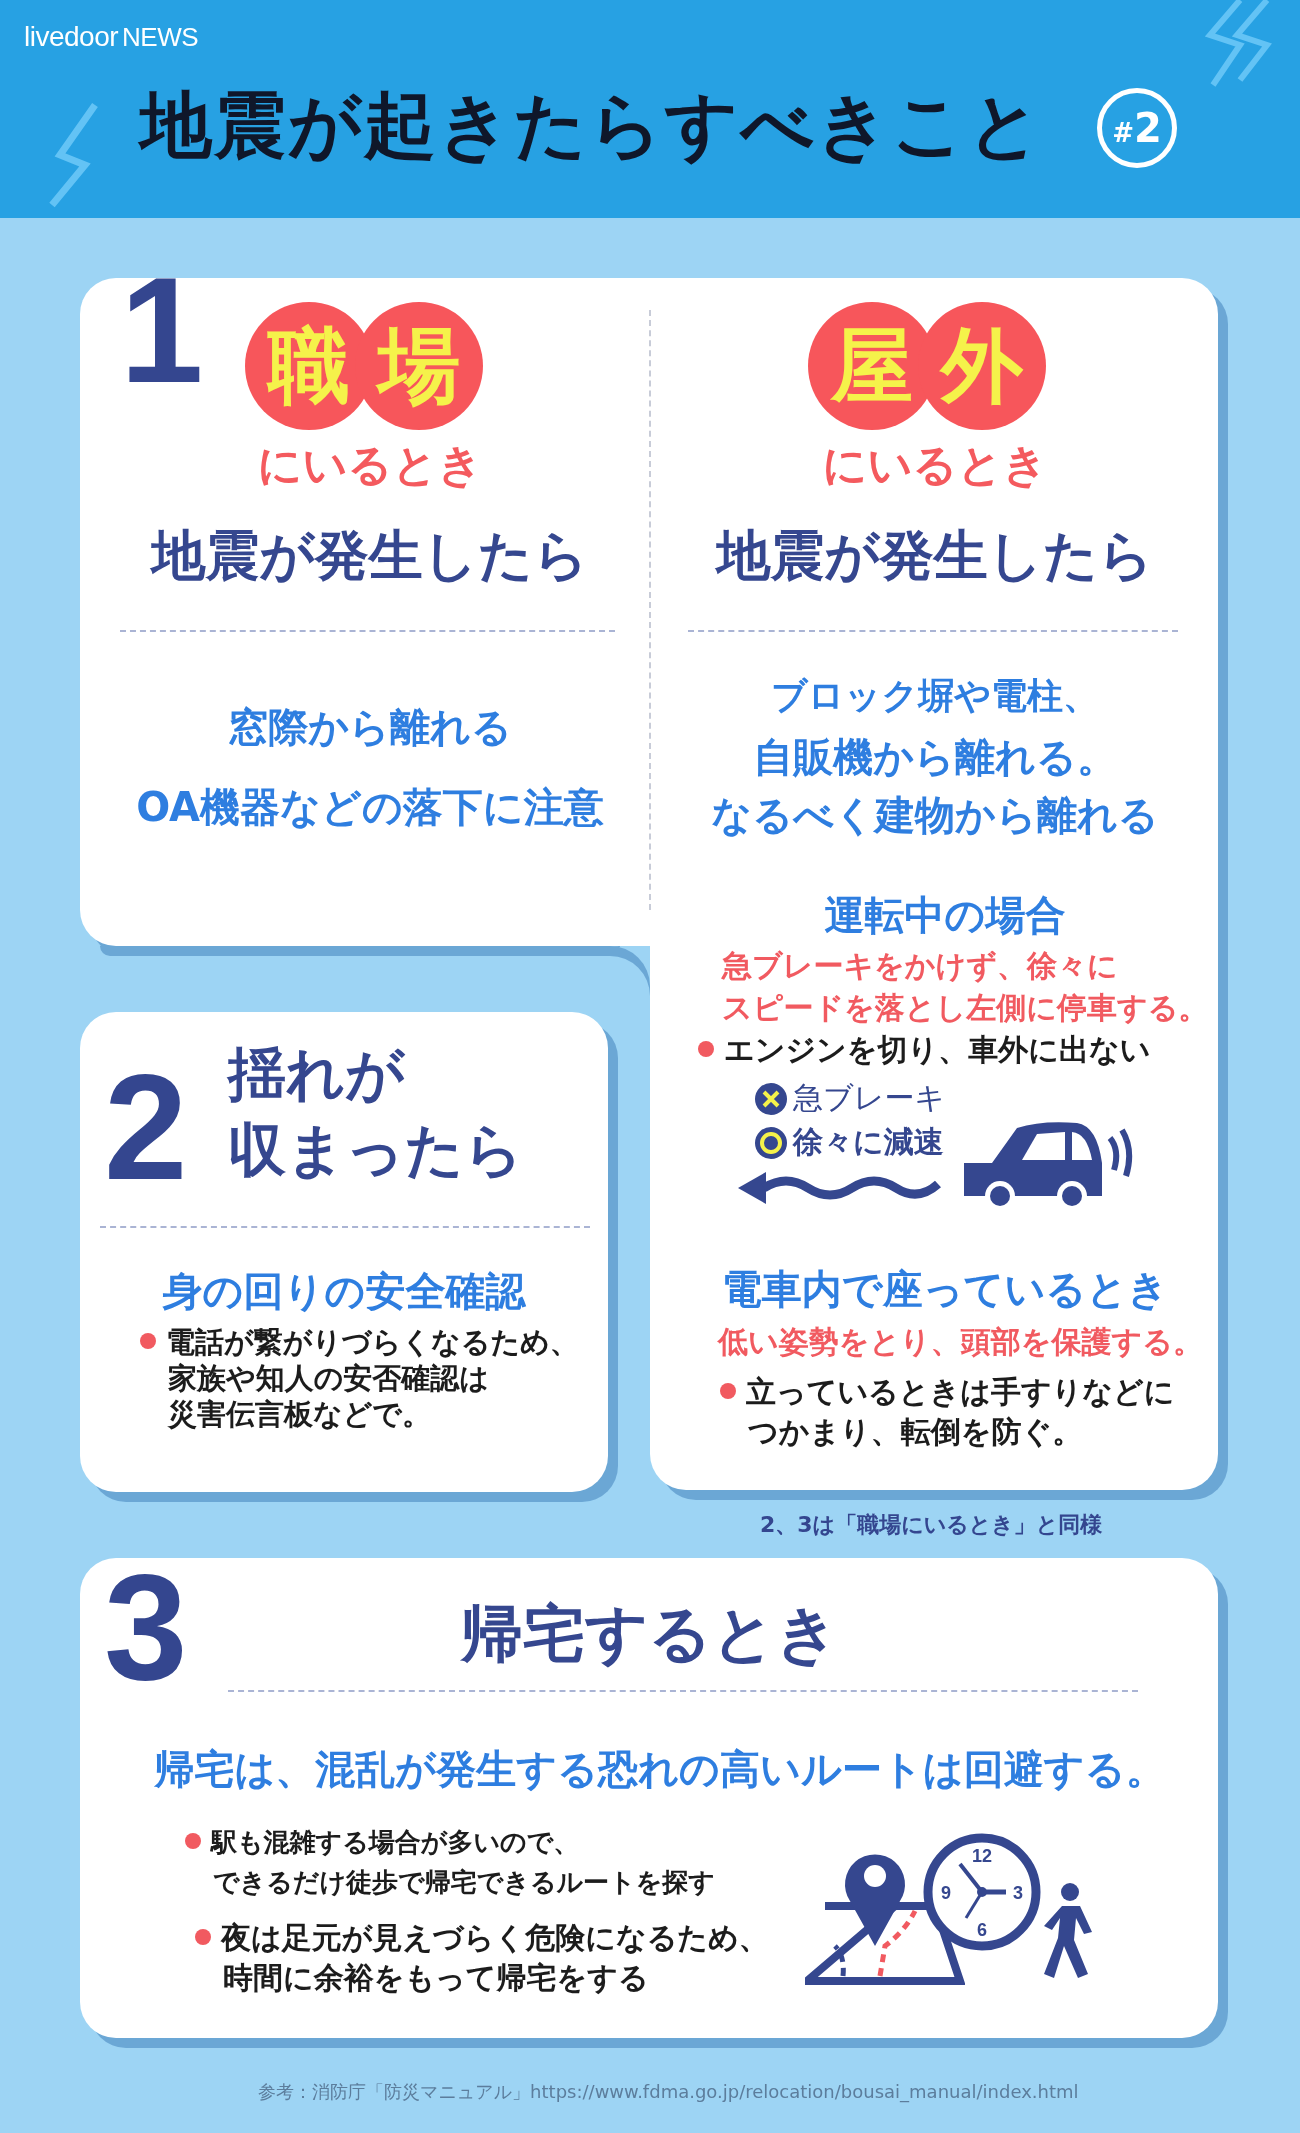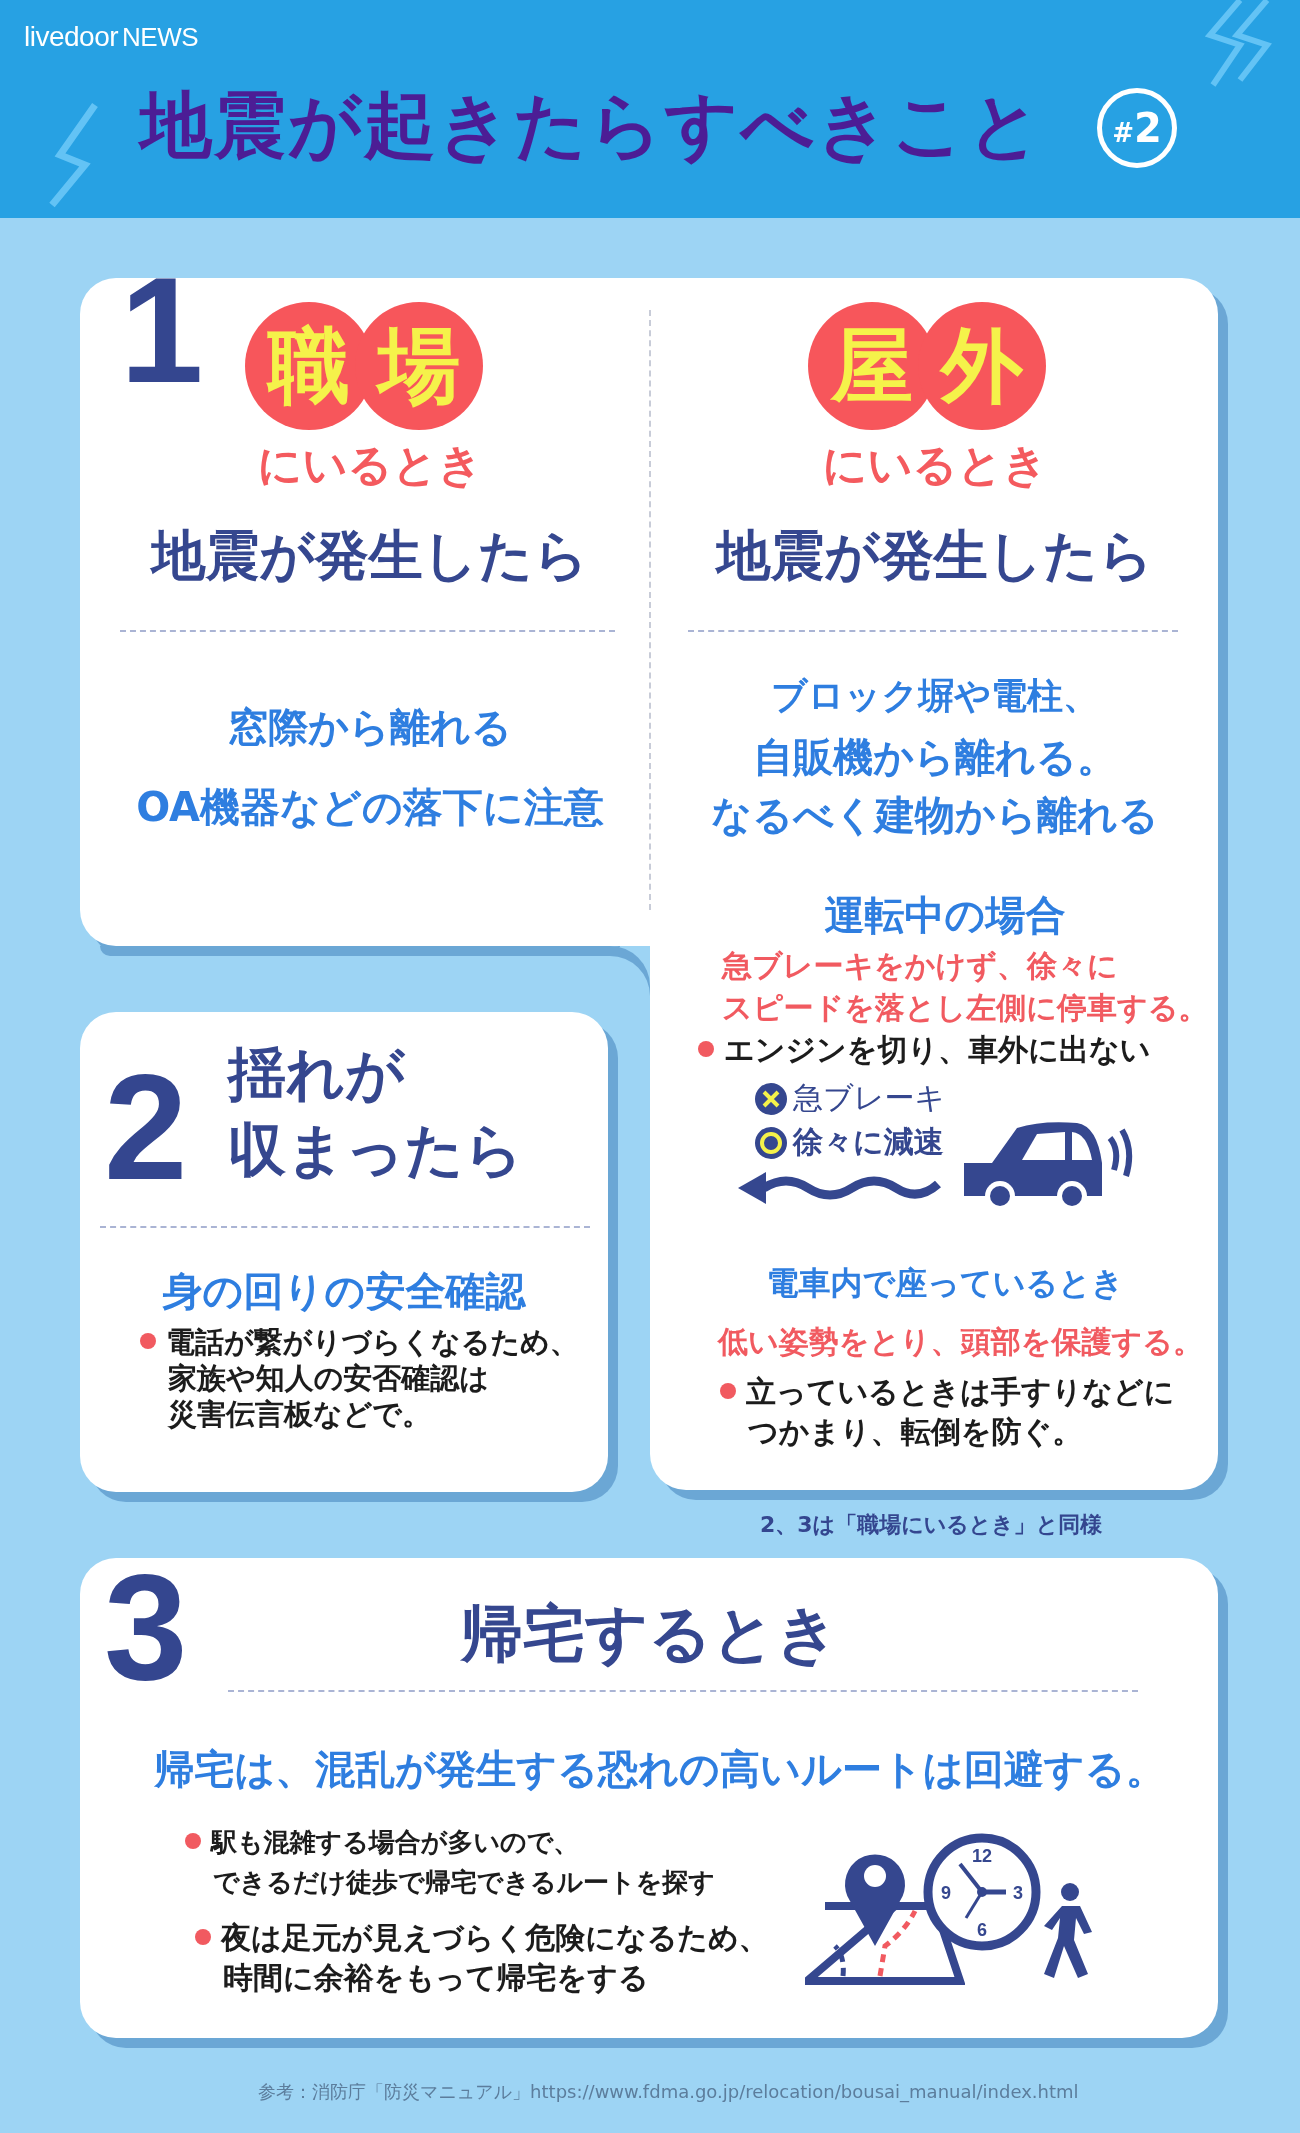--- a/index.html
+++ b/index.html
@@ -3,21 +3,21 @@
 <meta charset="utf-8">
 <style>
   * { box-sizing: border-box; margin: 0; padding: 0; }
   html, body { width: 1300px; height: 2133px; background: #9dd4f4; overflow: hidden; }
   body { position: relative; font-family: "DejaVu Sans", "Liberation Sans", sans-serif; }
 
   .header { position: absolute; left: 0; top: 0; width: 1300px; height: 218px; background: #27a1e3; overflow: hidden; }
   .brand { position: absolute; left: 24px; top: 20px; color: #fff; font-size: 28px; letter-spacing: -0.5px; }
   .brand .lv { font-family: Liberation Sans, sans-serif; }
   .brand .news { font-family: "Liberation Sans", sans-serif; font-size: 26px; margin-left: 4px; }
-  .title { position: absolute; left: 140px; top: 78px; color: #4c1d95; font-size: 72px; font-weight: bold; letter-spacing: 2px; white-space: nowrap; }
+  .title { position: absolute; left: 140px; top: 78px; color: #0f172a; font-size: 72px; font-weight: bold; letter-spacing: 2px; white-space: nowrap; }
   .title-badge { position: absolute; left: 1097px; top: 88px; width: 80px; height: 80px; border: 5px solid #fff; border-radius: 50%; color: #fff; font-weight: bold; font-size: 40px; text-align: center; line-height: 70px; }
   .title-badge .hash { font-size: 26px; }
   .bolt { position: absolute; }
 
   .card { position: absolute; background: #fff; border-radius: 36px; box-shadow: 10px 10px 0 #6ba7d5; }
   .num { position: absolute; color: #34468f; font-weight: bold; font-family: "Liberation Sans", sans-serif; line-height: 1; }
 
   .dash-h { position: absolute; height: 0; border-top: 2px dashed #aab4d4; }
   .dash-v { position: absolute; width: 0; border-left: 2px dashed #c8ccd8; }
 
@@ -116,21 +116,21 @@
   <path d="M60 42 L75 16 L103 14 L103 42 Z" fill="#fff"></path>
   <path d="M110 42 L110 14 Q125 15 130 42 Z" fill="#fff"></path>
   <circle cx="38" cy="78" r="15" fill="#fff"></circle>
     <circle cx="38" cy="78" r="10" fill="#35478f"></circle>
   <circle cx="110" cy="78" r="15" fill="#fff"></circle>
     <circle cx="110" cy="78" r="10" fill="#35478f"></circle>
   <path d="M148 20 Q158 32 152 52" fill="none" stroke="#35478f" stroke-width="6"></path>
   <path d="M160 12 Q172 32 164 58" fill="none" stroke="#35478f" stroke-width="6"></path>
 </svg>
 
-<div class="blue-t" style="left:665px;top:1262px;width:560px;font-size:32px;">電車内で座っているとき</div>
+<div class="blue-t" style="left:665px;top:1262px;width:560px;font-size:40px;">電車内で座っているとき</div>
 <div class="red-t" style="left:718px;top:1322px;font-size:30px;">低い姿勢をとり、頭部を保護する。</div>
 <div class="black-t" style="left:720px;top:1372px;font-size:30px;line-height:40px;">
   <div><span class="dot"></span><span>立っているときは手すりなどに</span></div>
   <div style="padding-left:28px;"><span>つかまり、転倒を防ぐ。</span></div>
 </div>
 <div class="footer-note" style="left:760px;top:1510px;">2、3は「職場にいるとき」と同様</div>
 
 <div class="card" style="left:80px;top:1012px;width:528px;height:480px;"></div>
 <div class="num" style="left:104px;top:1052px;font-size:150px;">2</div>
 <div style="position:absolute;left:228px;top:1036px;color:#35478f;font-weight:bold;font-size:58px;line-height:76px;">

